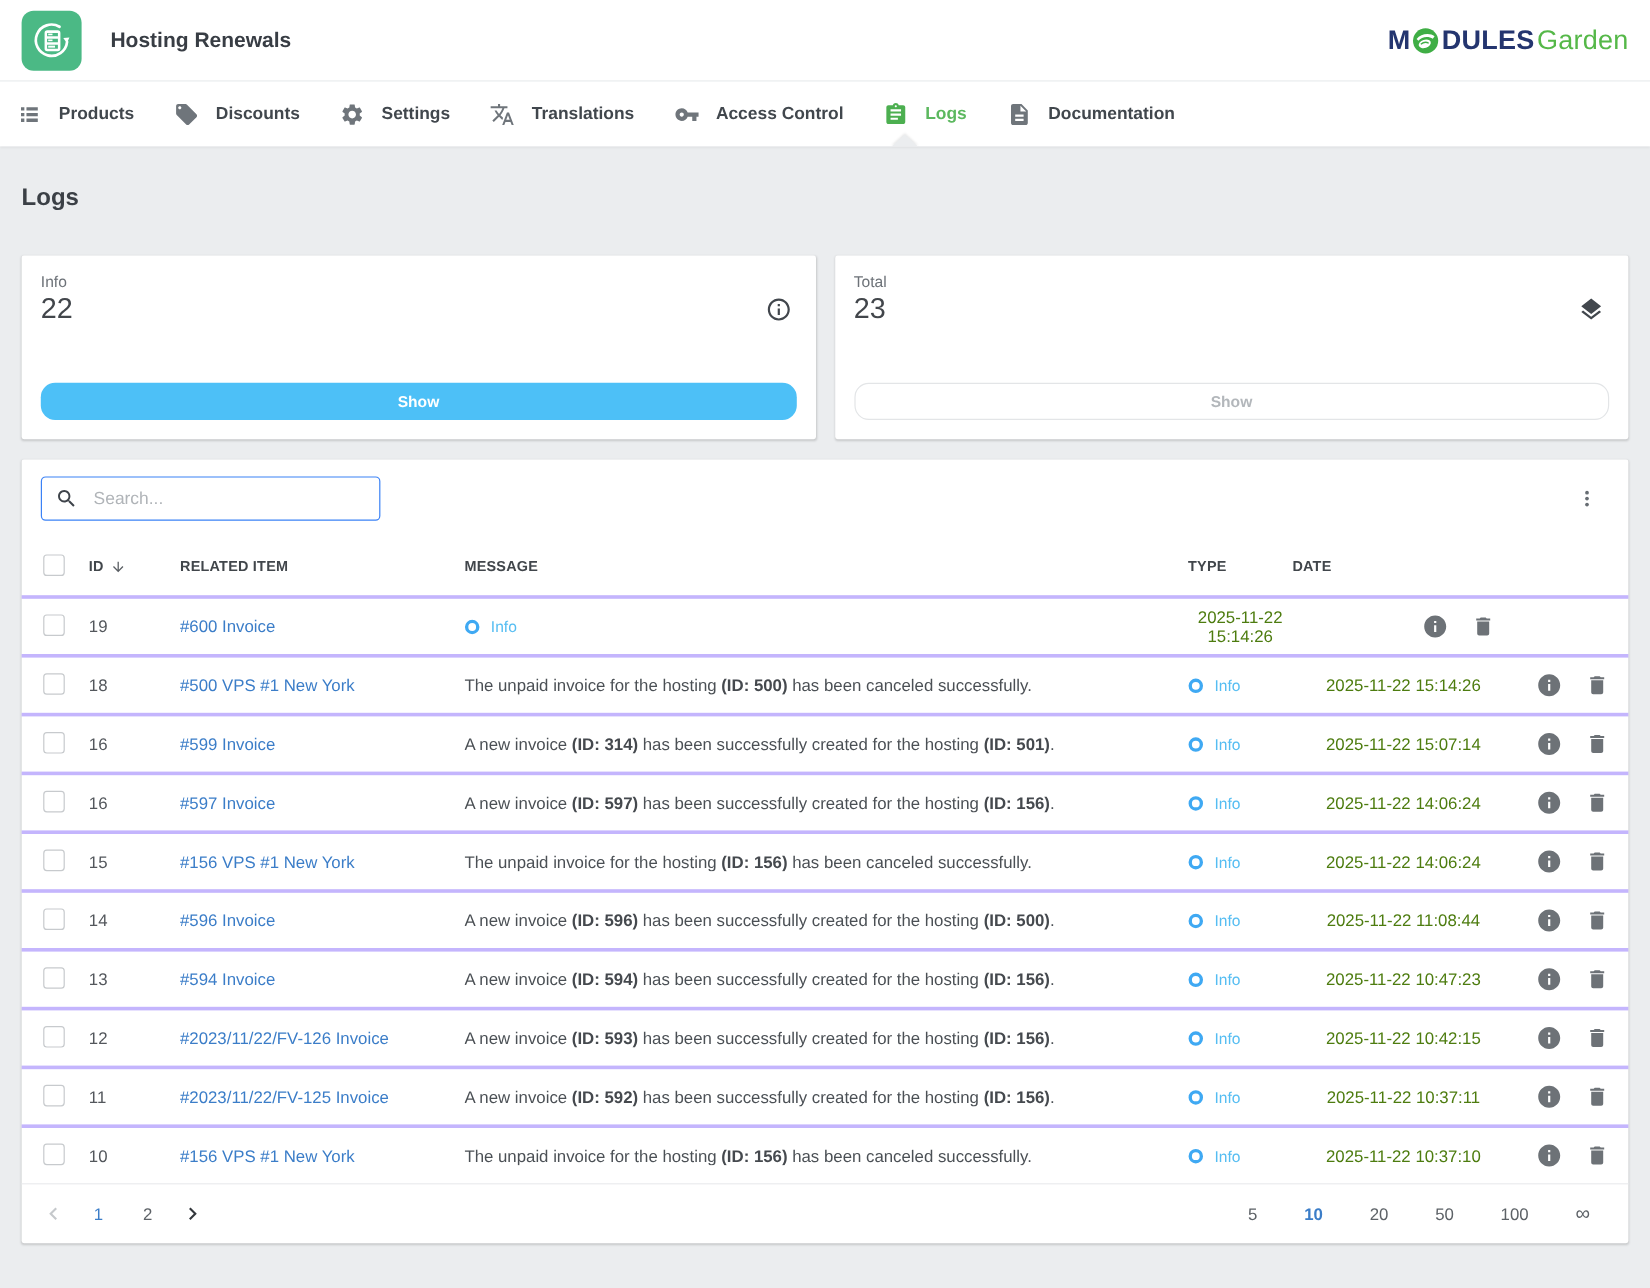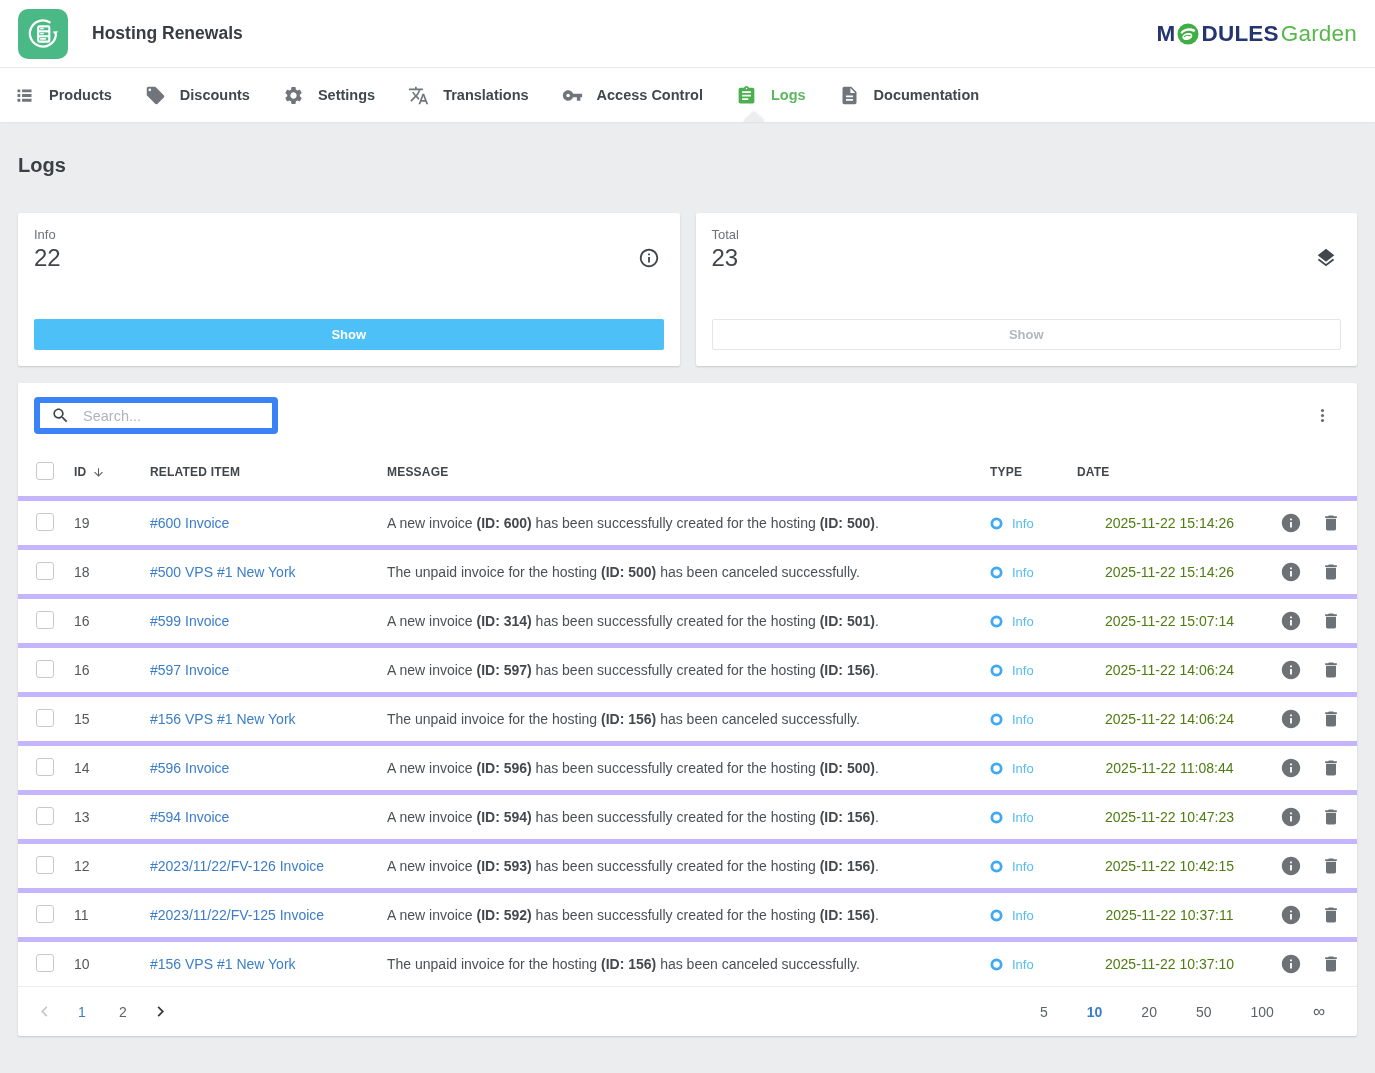--- a/index.html
+++ b/index.html
@@ -48,42 +48,42 @@
   
   .card { background: #fff; border-radius: 2px; box-shadow: 0 1px 2px rgba(0,0,0,.16); }
   .stat-row { display: flex; gap: 16px; margin-top: 36px; }
   .stat-card { flex: 1; height: 153px; padding: 14px 16px 16px; display: flex; flex-direction: column; }
   .stat-label { font-size: 13px; color: #6d7278; }
   .stat-main { display: flex; align-items: center; margin-top: 2px; }
   .stat-value { font-size: 24px; color: #42464b; font-weight: 400; line-height: 1.2; }
   .stat-icon { margin-left: auto; margin-right: 4px; display: flex; }
   .stat-icon svg { width: 22px; height: 22px; fill: #42474d; }
   .stat-btn {
-    margin-top: auto; height: 31px; border-radius: 2px; border: none;
+    margin-top: auto; height: 31px; border-radius: 12px; border: none;
     background: #4dc0f7; color: #fff; font-weight: 700; font-size: 13px;
     font-family: inherit; cursor: pointer; width: 100%;
   }
   .stat-btn.disabled { background: #fff; border: 1px solid #e3e5e7; color: #b3b7bb; cursor: default; }
   
   .table-card { margin-top: 17px; margin-bottom: 16px; }
   .search-row { display: flex; align-items: center; padding: 14px 16px 14px; }
   .search-box {
-    display: flex; align-items: center; gap: 11px; width: 244px; height: 37px;
-    border: 6px solid #3b82f6; border-radius: 4px; padding: 0 11px;
+    display: flex; align-items: center; gap: 11px; width: 283px; height: 37px;
+    border: 1px solid #3b82f6; border-radius: 4px; padding: 0 11px;
   }
   .search-box svg { width: 19px; height: 19px; fill: #3e434a; flex: none; }
   .search-box input { border: none; outline: none; font-size: 14.5px; color: #42474c; width: 100%; font-family: inherit; background: transparent; }
   .search-box input::placeholder { color: #b0b4b8; }
   .kebab { margin-left: auto; margin-right: 6px; background: none; border: none; cursor: pointer; padding: 4px; display: flex; }
   .kebab svg { width: 17px; height: 17px; fill: #676d73; }
   .thead, .trow { display: grid; grid-template-columns: 56px 76px 237px 603px 87px 185px 1fr; align-items: center; }
   .thead { height: 48px; font-size: 12px; font-weight: 700; color: #41464b; letter-spacing: .2px; }
   .th { display: flex; align-items: center; gap: 6px; }
   .th svg { width: 13px; height: 13px; fill: #5a5e63; }
-  .trow { height: 49px; border-top: 5px solid #c4b5fd; font-size: 14px; }
+  .trow { height: 49px; border-top: 3px solid #c4b5fd; font-size: 14px; }
   .cb { width: 18px; height: 18px; border: 1px solid #c7cacd; border-radius: 3px; margin-left: 18px; background: #fff; cursor: pointer; padding: 0; }
   .col-id { color: #53575c; }
   .col-rel a { color: #3b7dc8; text-decoration: none; cursor: pointer; }
   .col-msg { color: #4b5055; padding-right: 20px; white-space: nowrap; overflow: hidden; }
   .col-msg .b { font-weight: 700; color: #45494e; }
   .col-type { display: flex; align-items: center; gap: 9px; }
   .col-type svg { width: 13px; height: 13px; flex: none; }
   .col-type .tlabel { color: #55bdf2; font-size: 13px; }
   .col-date { color: #4d7c0f; text-align: center; }
   .col-act { display: flex; align-items: center; justify-content: flex-end; gap: 19px; padding-right: 16px; }
@@ -271,21 +271,20 @@
           <span>DATE</span>
         </div>
       <div></div>
     </div>
 
     <div id="tbody">
         <div class="trow">
           <div><button class="cb"></button></div>
           <div class="col-id">19</div>
           <div class="col-rel"><a>#600 Invoice</a></div>
-          <div class="col-msg"><span>A new invoice </span><span class="b">(ID: 600)</span><span> has been successfully created for the hosting </span><span class="b">(ID: 500)</span><span>.</span></div>
           <div class="col-type">
             <span style="display:flex">
               <svg viewBox="0 0 14 14">
                 <circle cx="7" cy="7" r="5" fill="none" stroke="#3fa9f3" stroke-width="3"></circle>
               </svg>
             </span>
             <span class="tlabel">Info</span>
           </div>
           <div class="col-date">2025-11-22 15:14:26</div>
           <div class="col-act">

